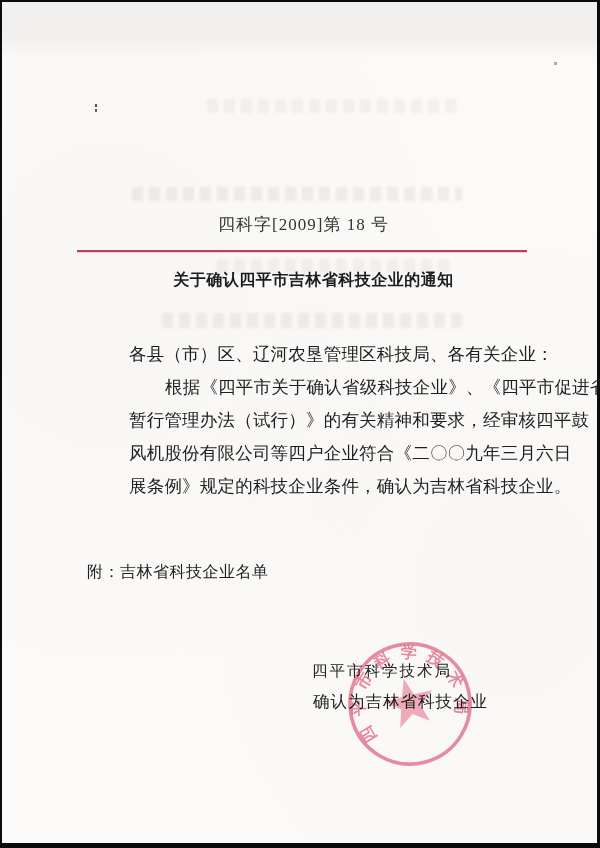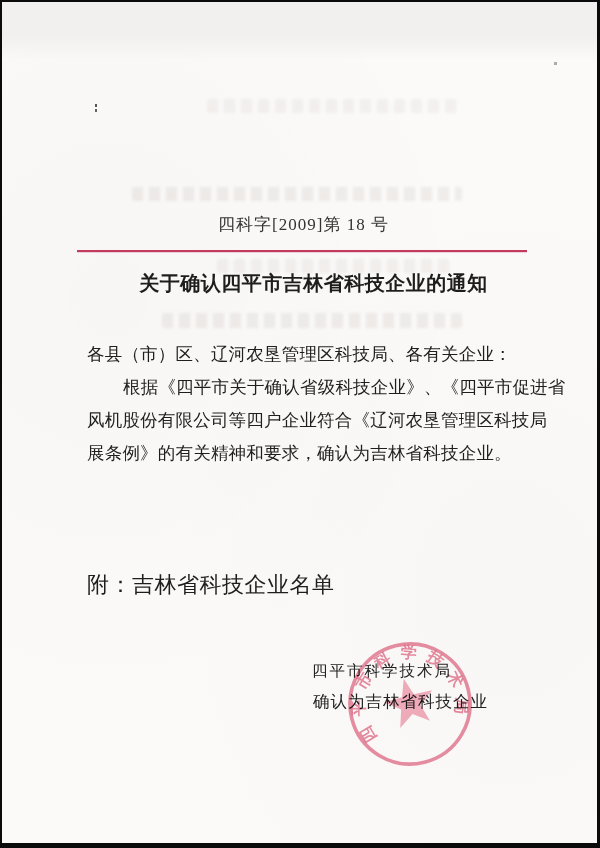--- a/index.html
+++ b/index.html
@@ -29,33 +29,33 @@
     text-align:center;font-size:17px;color:#333;
     letter-spacing:1px;white-space:nowrap;padding-left:8px;
   }
   .red-rule{
     position:absolute;left:75px;top:248px;width:450px;height:2px;
     background:var(--rule-red,#c23a5e);
     box-shadow:0 0.5px 0 rgba(194,58,94,0.4);
   }
   .subject{
     position:absolute;left:0;right:0;top:268px;
-    text-align:center;font-size:20px;font-weight:600;color:#1d1d1d;
+    text-align:center;font-size:16px;font-weight:600;color:#1d1d1d;
     letter-spacing:0.5px;white-space:nowrap;padding-left:28px;
   }
   .body-text{
     position:absolute;left:85px;top:336px;width:448px;
     font-size:17.5px;line-height:33px;color:#1e1e1e;
     letter-spacing:0.2px;
   }
-  .body-line{white-space:nowrap;}
+  .body-line{white-space:nowrap;margin-left:42px;}
   .body-line.indent{padding-left:36px;}
   .attachment{
     position:absolute;left:85px;top:560px;
-    font-size:22px;color:#1e1e1e;letter-spacing:0.5px;white-space:nowrap;margin-top:8px;
+    font-size:16px;color:#1e1e1e;letter-spacing:0.5px;white-space:nowrap;
   }
   .issuer{
     position:absolute;left:310px;top:659px;
     font-size:15.5px;color:#222;letter-spacing:2px;white-space:nowrap;
   }
   .issue-date{
     position:absolute;left:311px;top:689px;
     font-size:16.5px;color:#222;letter-spacing:1px;white-space:nowrap;
   }
   .seal{
@@ -100,22 +100,23 @@
 
   <div class="doc-number">四科字[2009]第 18 号</div>
 
   <div class="red-rule"></div>
 
   <div class="subject">关于确认四平市吉林省科技企业的通知</div>
 
   <div class="body-text">
     <div class="body-line">各县（市）区、辽河农垦管理区科技局、各有关企业：</div>
     <div class="body-line indent">根据《四平市关于确认省级科技企业》、《四平市促进省</div>
-    <div class="body-line">风机股份有限公司等四户企业符合《辽河农垦管理区科技局</div>
-    <div class="body-line">展条例》的有关精神和要求，确认为吉林省科技企业。</div>
+    <div class="body-line">暂行管理办法（试行）》的有关精神和要求，经审核四平鼓</div>
+    <div class="body-line">风机股份有限公司等四户企业符合《二〇〇九年三月六日</div>
+    <div class="body-line">展条例》规定的科技企业条件，确认为吉林省科技企业。</div>
   </div>
 
   <div class="attachment">附：吉林省科技企业名单</div>
 
   <div class="issuer">四平市科学技术局</div>
 
   <div class="issue-date">确认为吉林省科技企业</div>
 
   <svg class="seal" viewBox="0 0 140 140" xmlns="http://www.w3.org/2000/svg">
     <circle class="ring" cx="70" cy="70" r="60"></circle>

